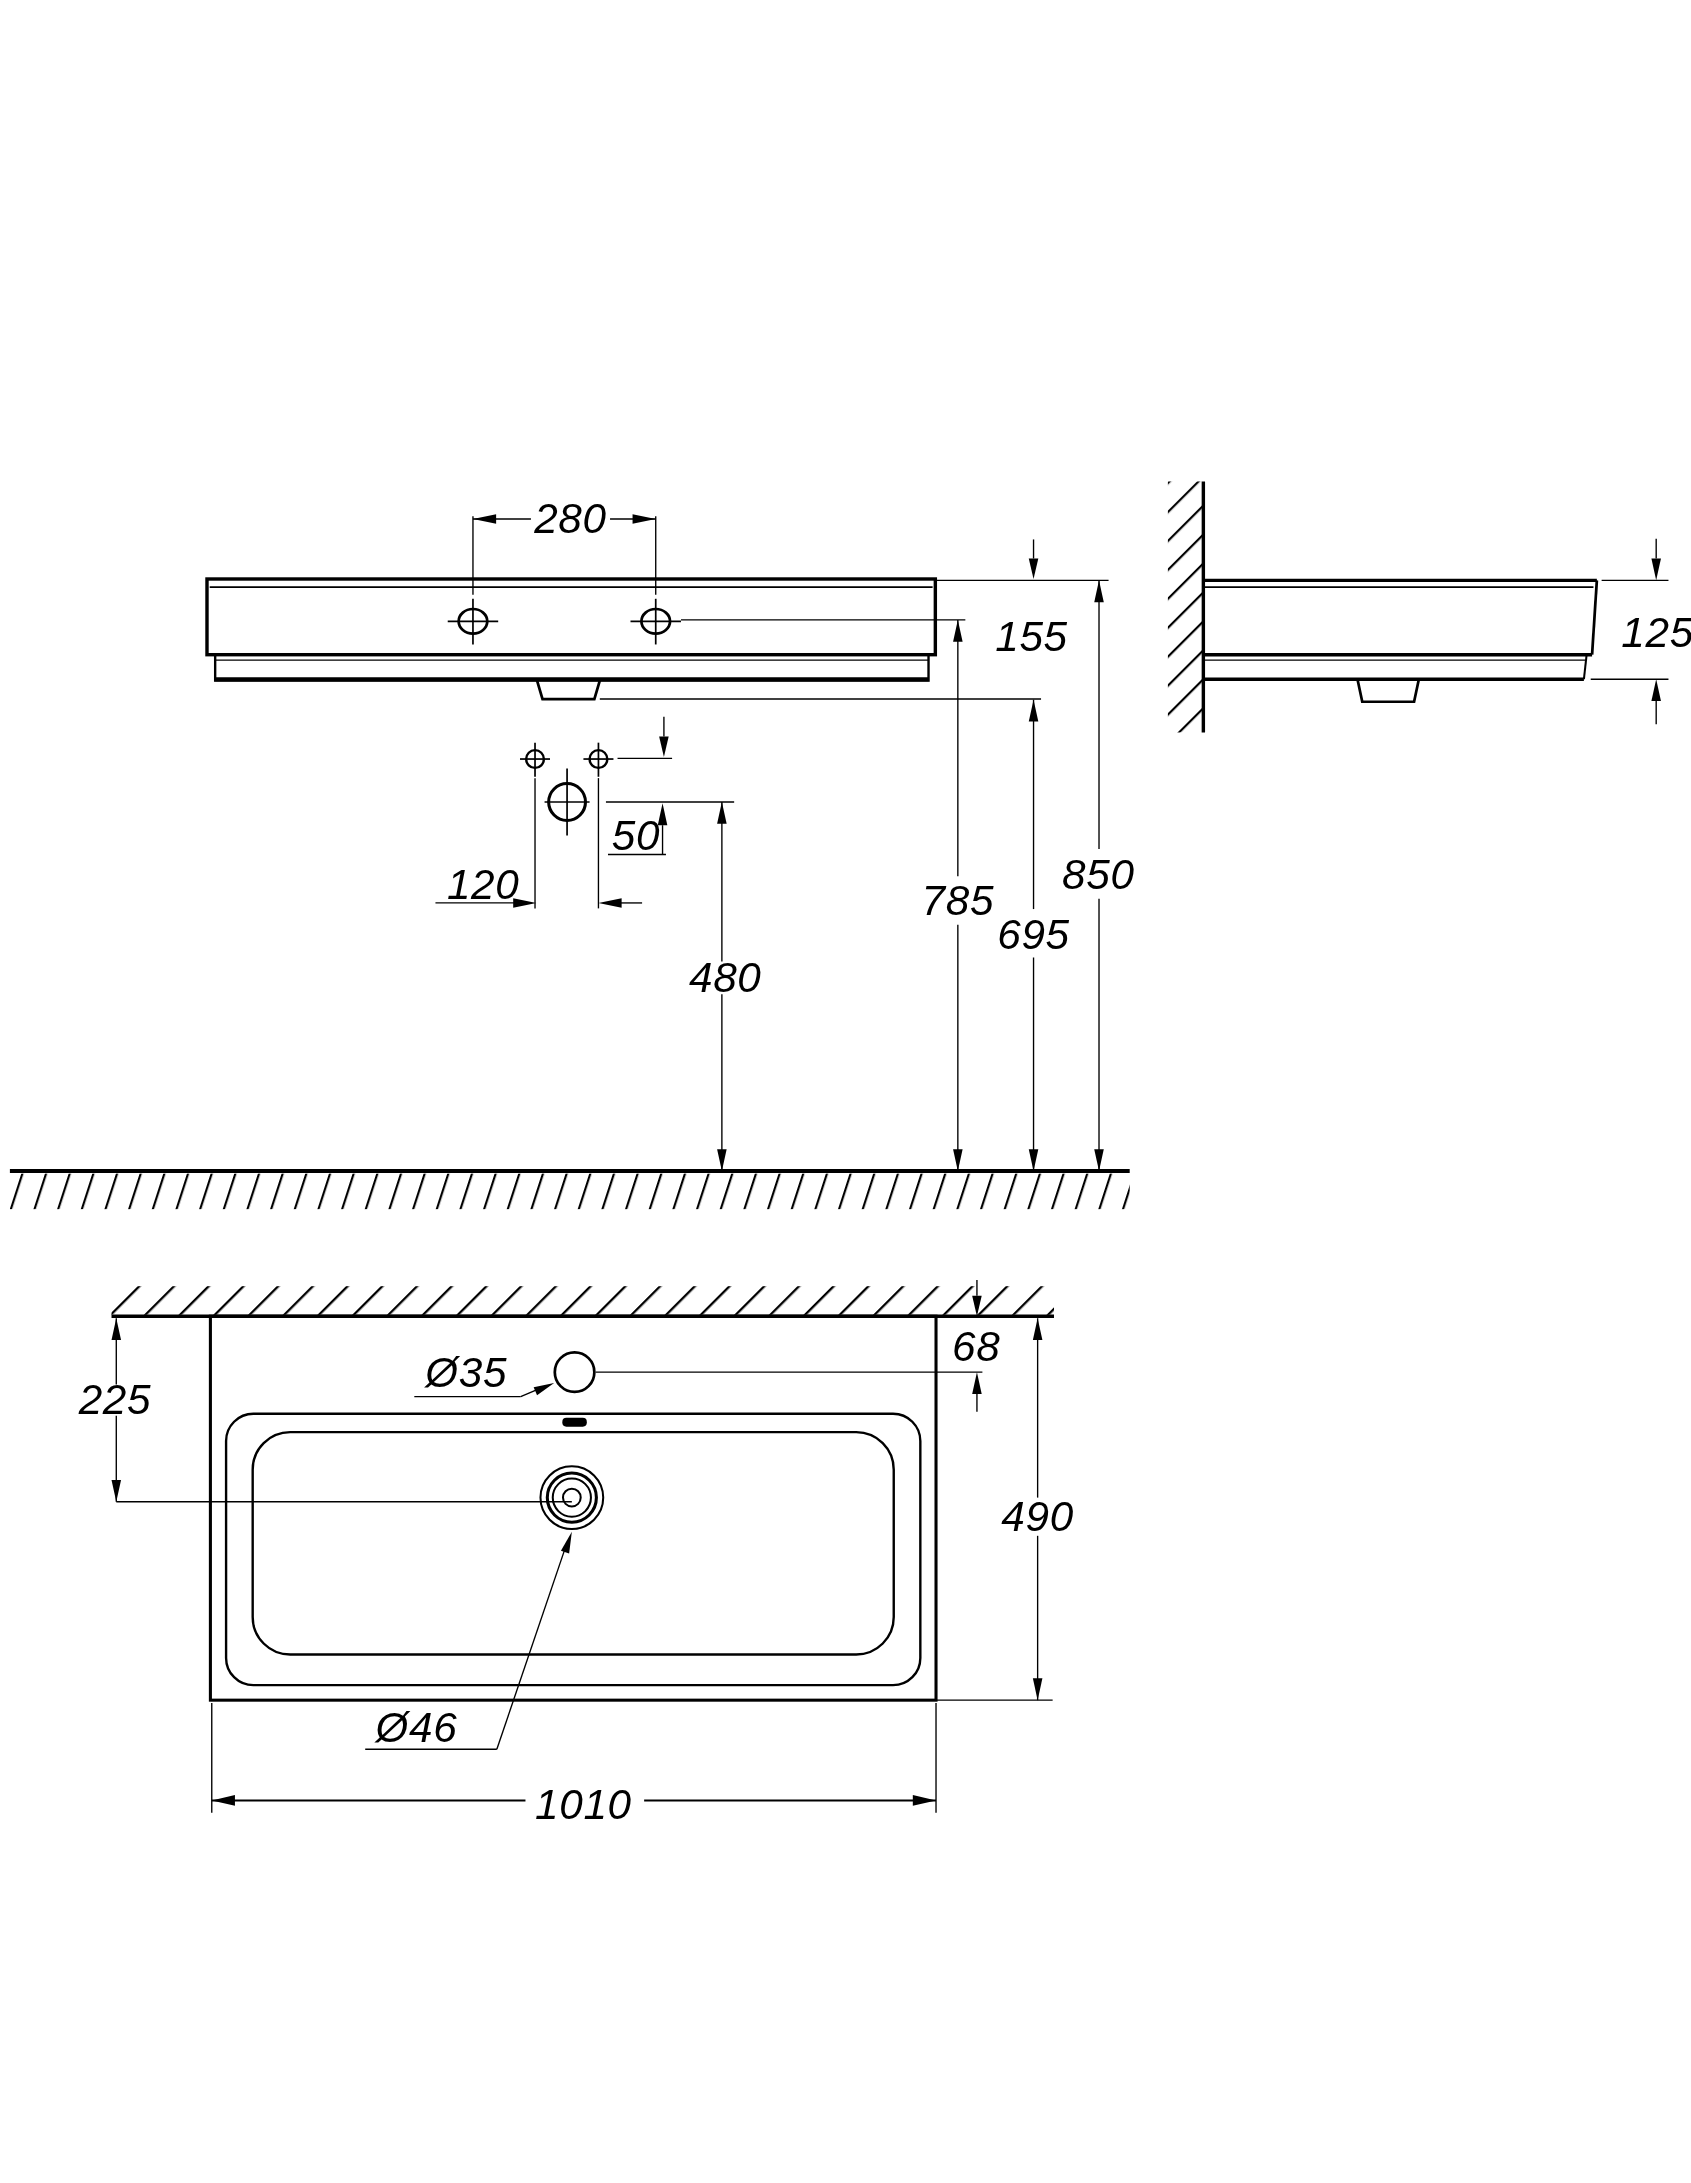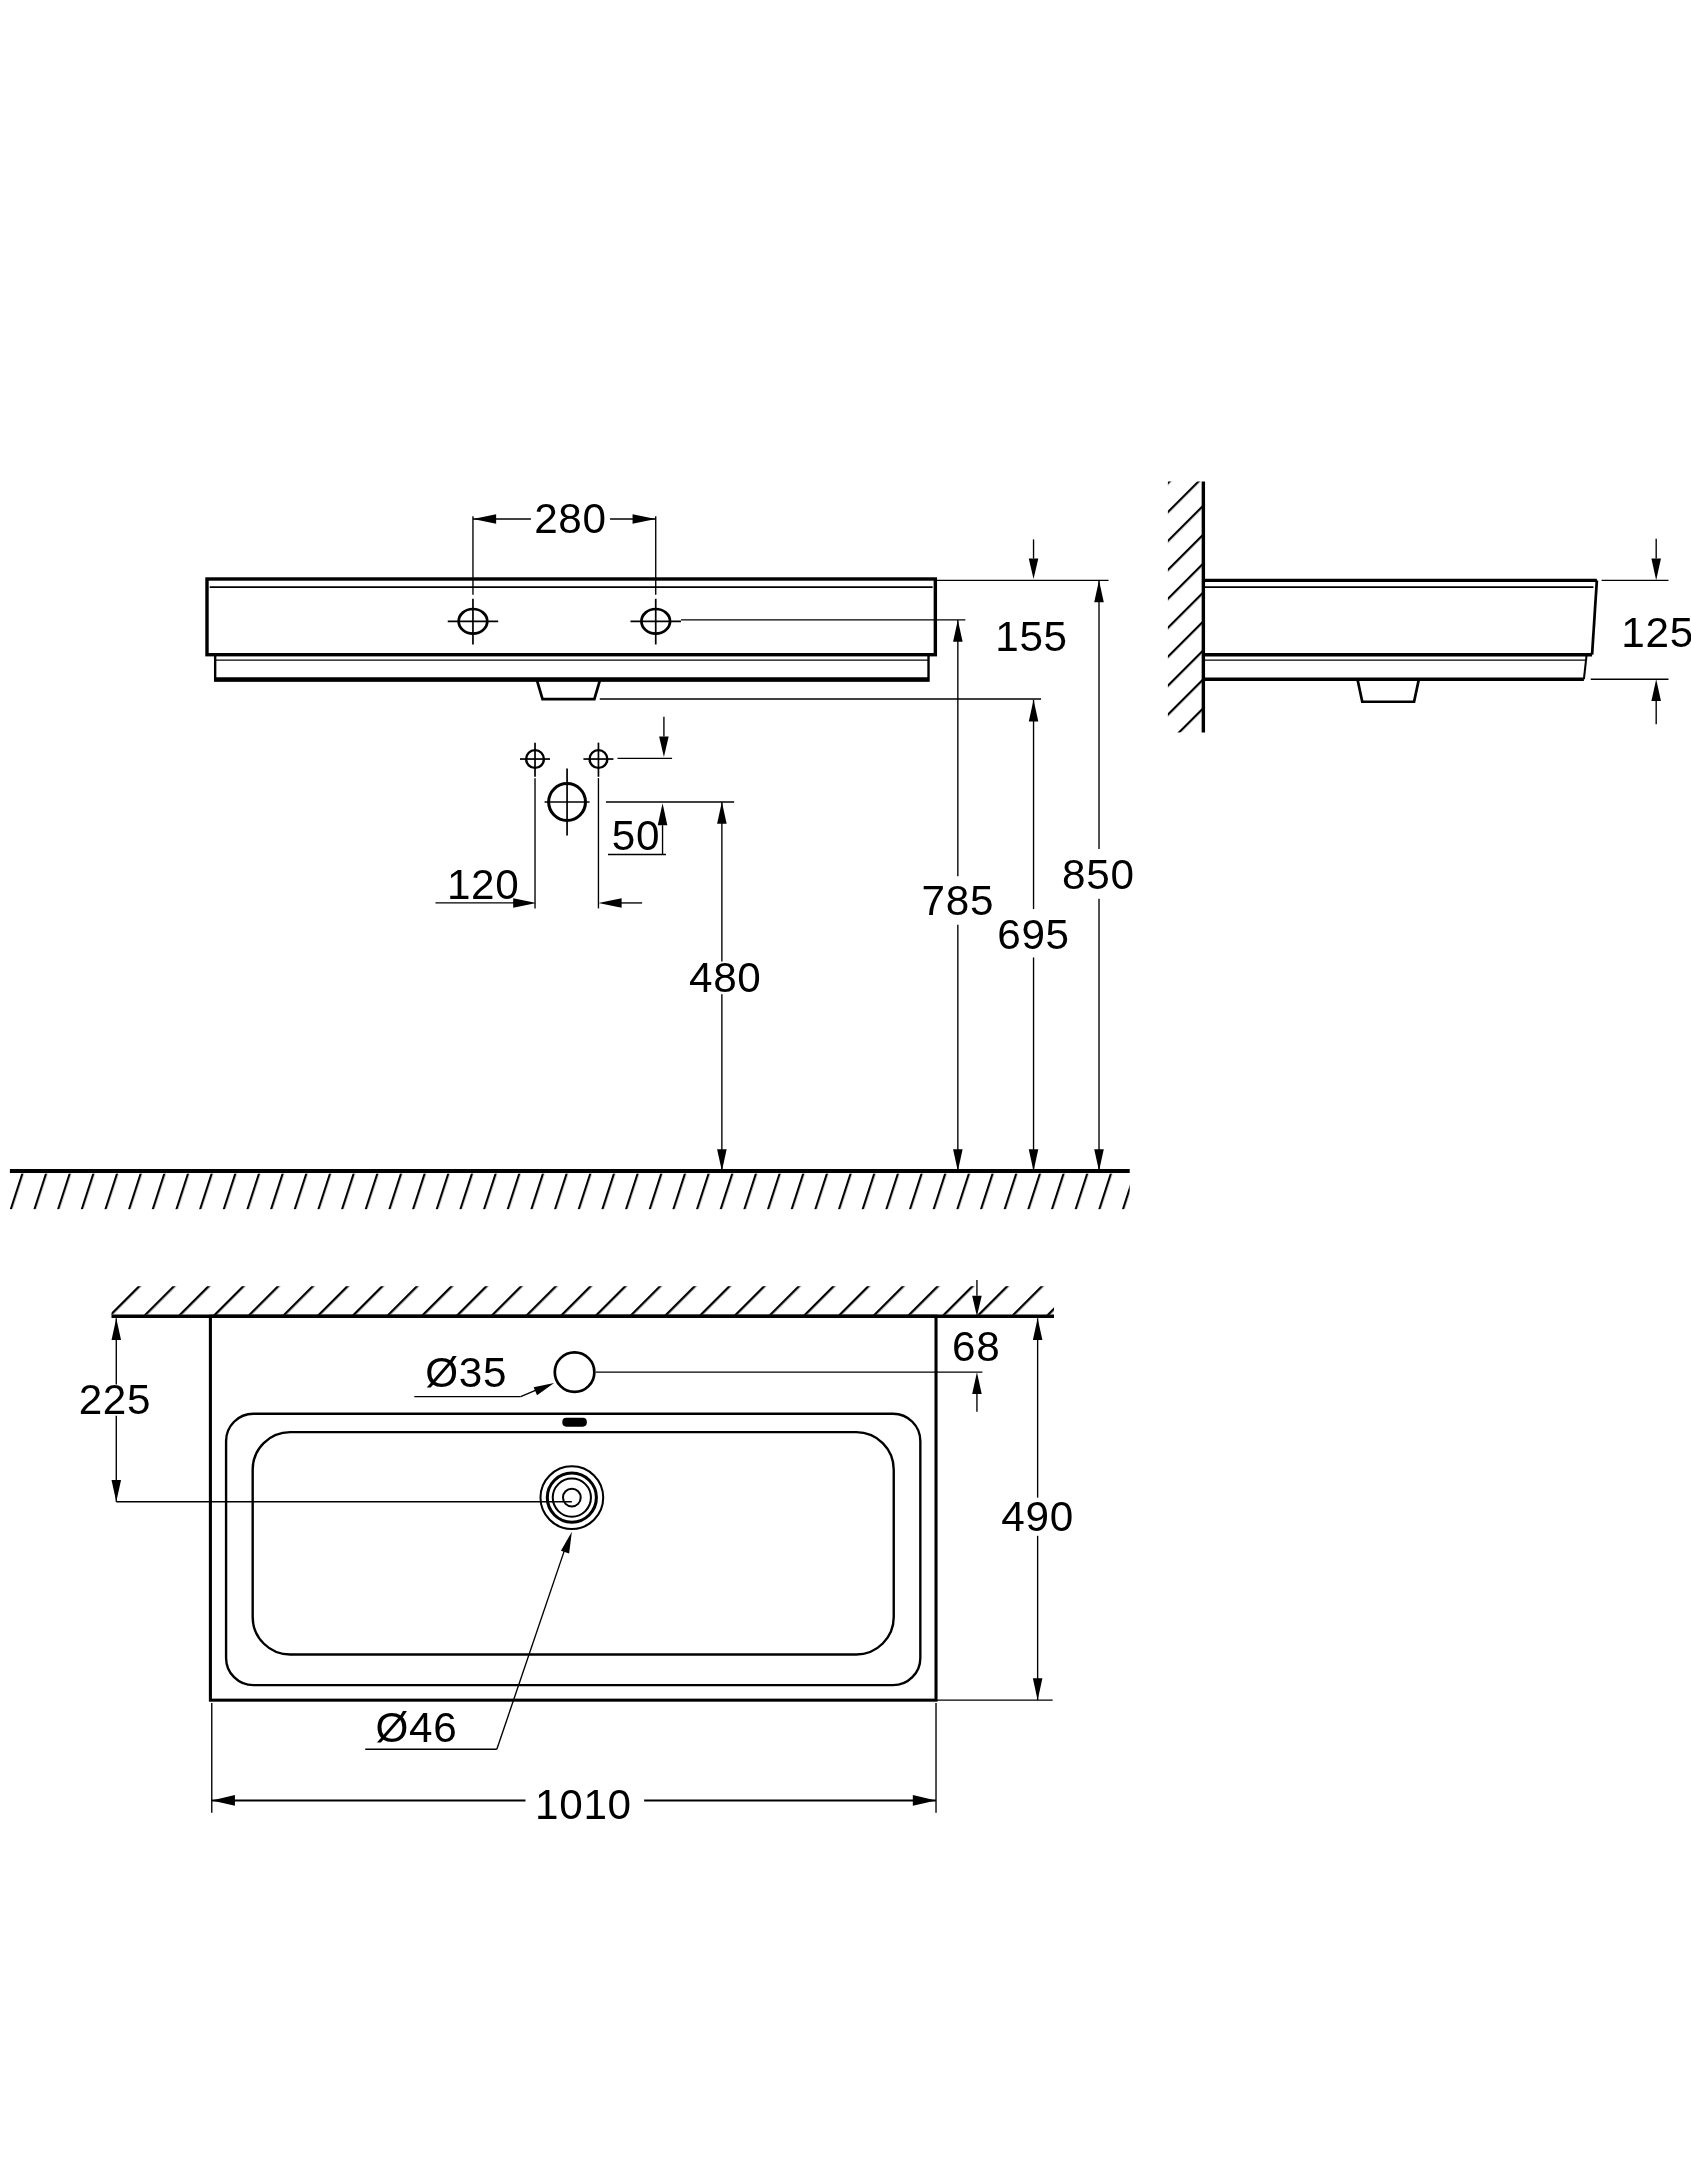--- a/index.html
+++ b/index.html
@@ -1,16 +1,16 @@
 <!DOCTYPE html>
 <html style="font-size:11px"><head>
 <meta charset="utf-8">
 <style>
   html,body{margin:0;padding:0;background:#ffffff;}
-  .canvas{position:relative;width:1658px;height:2183px;background:#fff;}
+  .canvas{position:relative;width:1658px;height:2183px;background:#fff;font-style:italic;}
   svg{display:block;}
   text{font-family:"Liberation Sans",sans-serif;font-size:62px;fill:#000;letter-spacing:1px;}
   .t{text-anchor:middle;}
 </style>
 </head>
 <body>
 
 <div class="canvas">
 <svg width="1692" height="2183" viewBox="0 0 2480 3201" xmlns="http://www.w3.org/2000/svg">
   <defs>

